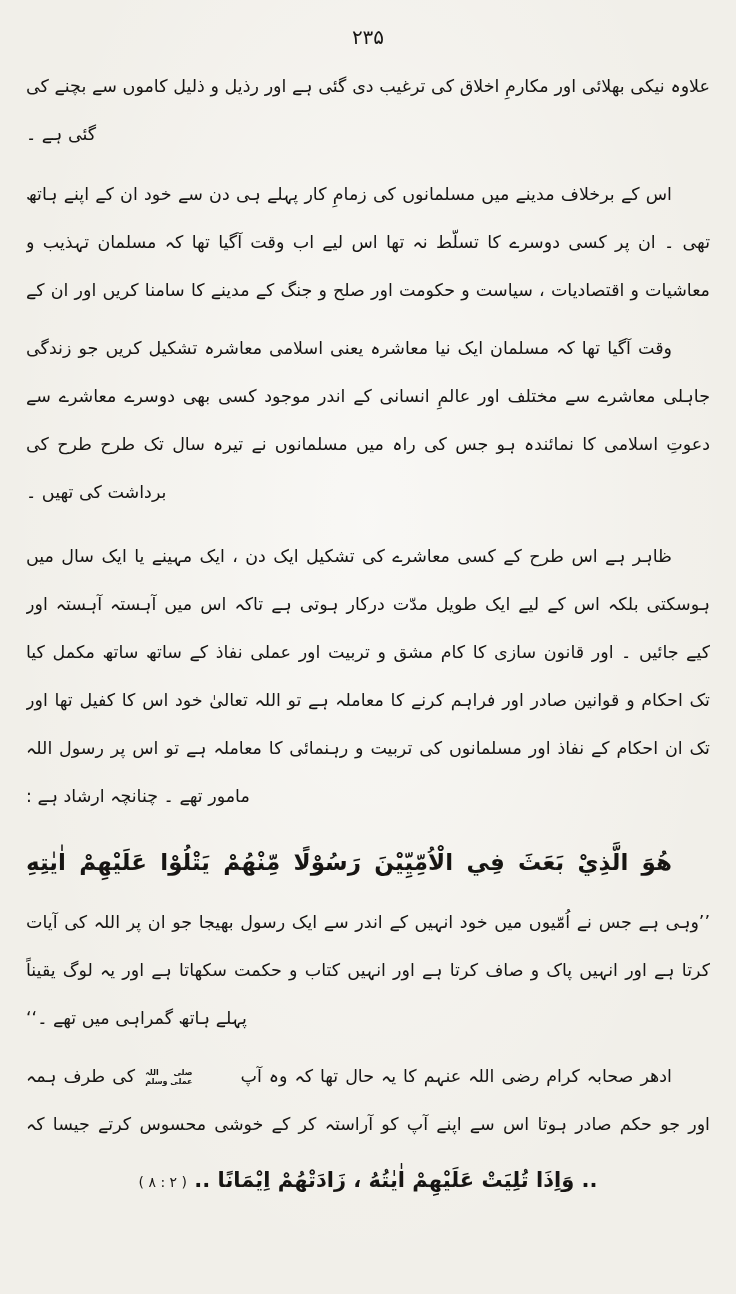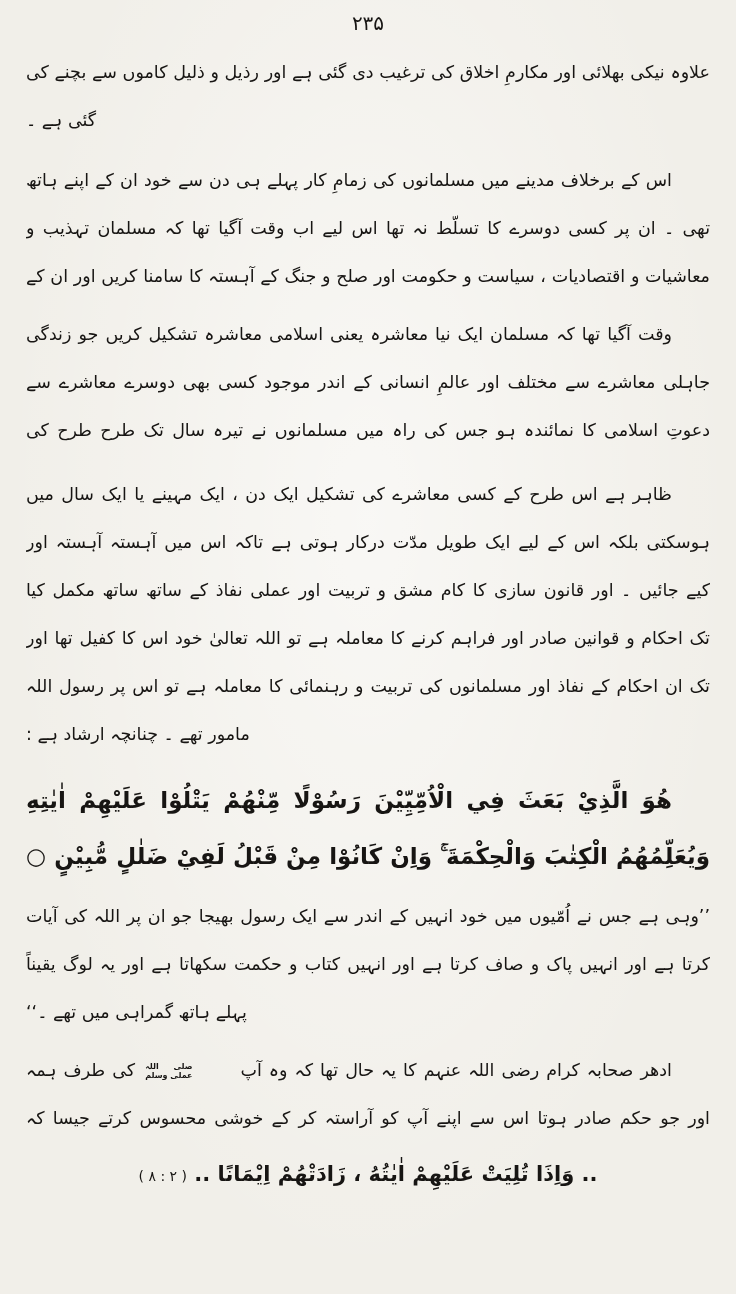--- a/index.html
+++ b/index.html
@@ -1,20 +1,20 @@
 <!DOCTYPE html>
 <html lang="ur"><head>
 <meta charset="utf-8">
 <style>
   html,body{margin:0;padding:0;}
   .page{
     position:relative;
     width:736px;height:1294px;
     box-sizing:border-box;
-    padding:6px 26px 0 26px;
+    padding:20px 26px 0 26px;
     background:
       radial-gradient(ellipse at 50% 40%, rgba(255,255,255,.55), rgba(0,0,0,0) 70%),
       #f1efe9;
     color:#171513;
     font-family:"DejaVu Sans", sans-serif;
     direction:rtl;
     overflow:hidden;
   }
   .pgnum{
     text-align:center;
@@ -84,47 +84,44 @@
   <div class="pgnum">۲۳۵</div>
 
   <div class="para p1">
     <div class="line fill">علاوہ نیکی بھلائی اور مکارمِ اخلاق کی ترغیب دی گئی ہے اور رذیل و ذلیل کاموں سے بچنے کی تاکید کی</div>
     <div class="line">گئی ہے ۔</div>
   </div>
 
   <div class="para p2">
     <div class="line fill ind">اس کے برخلاف مدینے میں مسلمانوں کی زمامِ کار پہلے ہی دن سے خود ان کے اپنے ہاتھ میں</div>
     <div class="line fill">تھی ۔ ان پر کسی دوسرے کا تسلّط نہ تھا اس لیے اب وقت آگیا تھا کہ مسلمان تہذیب و عمرانیات ،</div>
-    <div class="line fill">معاشیات و اقتصادیات ، سیاست و حکومت اور صلح و جنگ کے آہستہ کا سامنا کریں اور ان کے</div>
+    <div class="line fill">معاشیات و اقتصادیات ، سیاست و حکومت اور صلح و جنگ کے مدینے کا سامنا کریں اور ان کے</div>
   </div>
 
   <div class="para p3">
     <div class="line fill ind">وقت آگیا تھا کہ مسلمان ایک نیا معاشرہ یعنی اسلامی معاشرہ تشکیل کریں جو زندگی کے تمام مرحلوں میں</div>
     <div class="line fill">جاہلی معاشرے سے مختلف اور عالمِ انسانی کے اندر موجود کسی بھی دوسرے معاشرے سے ممتاز ہو اور اس</div>
     <div class="line fill">دعوتِ اسلامی کا نمائندہ ہو جس کی راہ میں مسلمانوں نے تیرہ سال تک طرح طرح کی مصیبتیں اور مشقتیں</div>
+    <div class="line">برداشت کی تھیں ۔</div>
   </div>
 
   <div class="para p4">
     <div class="line fill ind">ظاہر ہے اس طرح کے کسی معاشرے کی تشکیل ایک دن ، ایک مہینے یا ایک سال میں نہیں</div>
     <div class="line fill">ہوسکتی بلکہ اس کے لیے ایک طویل مدّت درکار ہوتی ہے تاکہ اس میں آہستہ آہستہ اور درجہ بدرجہ احکام صادر</div>
     <div class="line fill">کیے جائیں ۔ اور قانون سازی کا کام مشق و تربیت اور عملی نفاذ کے ساتھ ساتھ مکمل کیا جائے ۔ اب جہاں</div>
     <div class="line fill">تک احکام و قوانین صادر اور فراہم کرنے کا معاملہ ہے تو اللہ تعالیٰ خود اس کا کفیل تھا اور جہاں</div>
     <div class="line fill">
       <span>تک ان احکام کے نفاذ اور مسلمانوں کی تربیت و رہنمائی کا معاملہ ہے تو اس پر رسول اللہ</span>
       
     </div>
     <div class="line">مامور تھے ۔ چنانچہ ارشاد ہے :</div>
   </div>
 
   <div class="para verse">
     <div class="line fill ind">هُوَ الَّذِيْ بَعَثَ فِي الْاُمِّيِّيْنَ رَسُوْلًا مِّنْهُمْ يَتْلُوْا عَلَيْهِمْ اٰيٰتِهِ وَيُزَكِّيْهِمْ</div>
-    <div class="line fill">
-      <span>وَيُعَلِّمُهُمُ الْكِتٰبَ وَالْحِكْمَةَ ۚ وَاِنْ كَانُوْا مِنْ قَبْلُ لَفِيْ ضَلٰلٍ مُّبِيْنٍ ○</span>
-      
-    </div>
   </div>
 
   <div class="para trans">
     <div class="line fill">’’وہی ہے جس نے اُمّیوں میں خود انہیں کے اندر سے ایک رسول بھیجا جو ان پر اللہ کی آیات تلاوت</div>
     <div class="line fill">کرتا ہے اور انہیں پاک و صاف کرتا ہے اور انہیں کتاب و حکمت سکھاتا ہے اور یہ لوگ یقیناً</div>
     <div class="line">پہلے ہاتھ گمراہی میں تھے ۔‘‘</div>
   </div>
 
   <div class="para p5">
     <div class="line fill ind">

